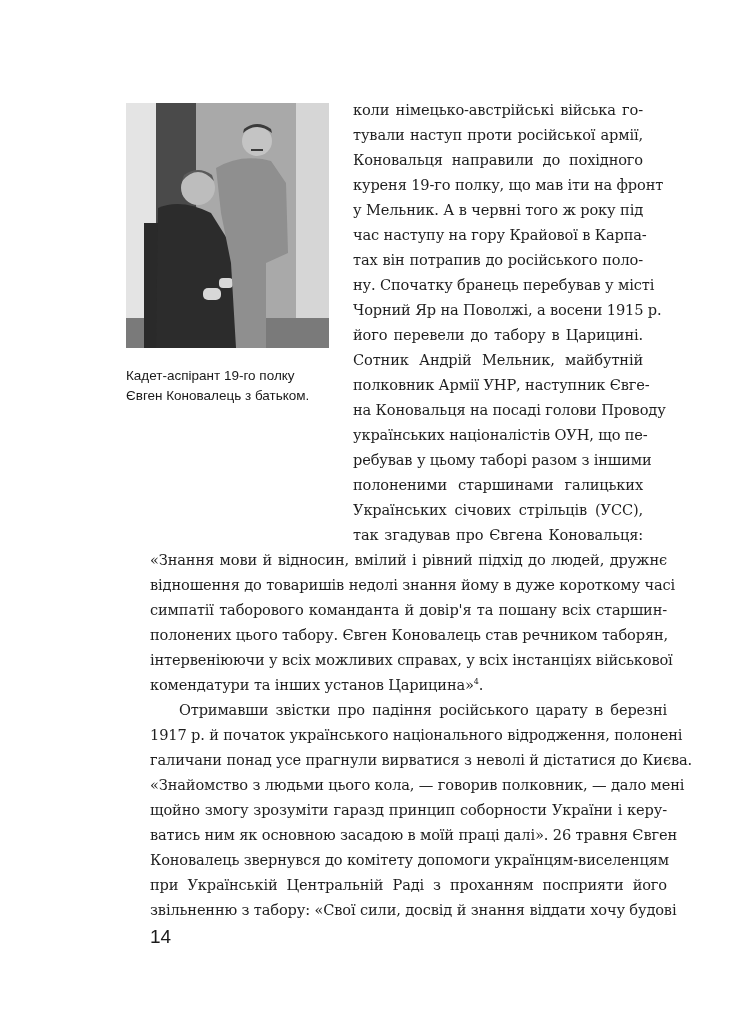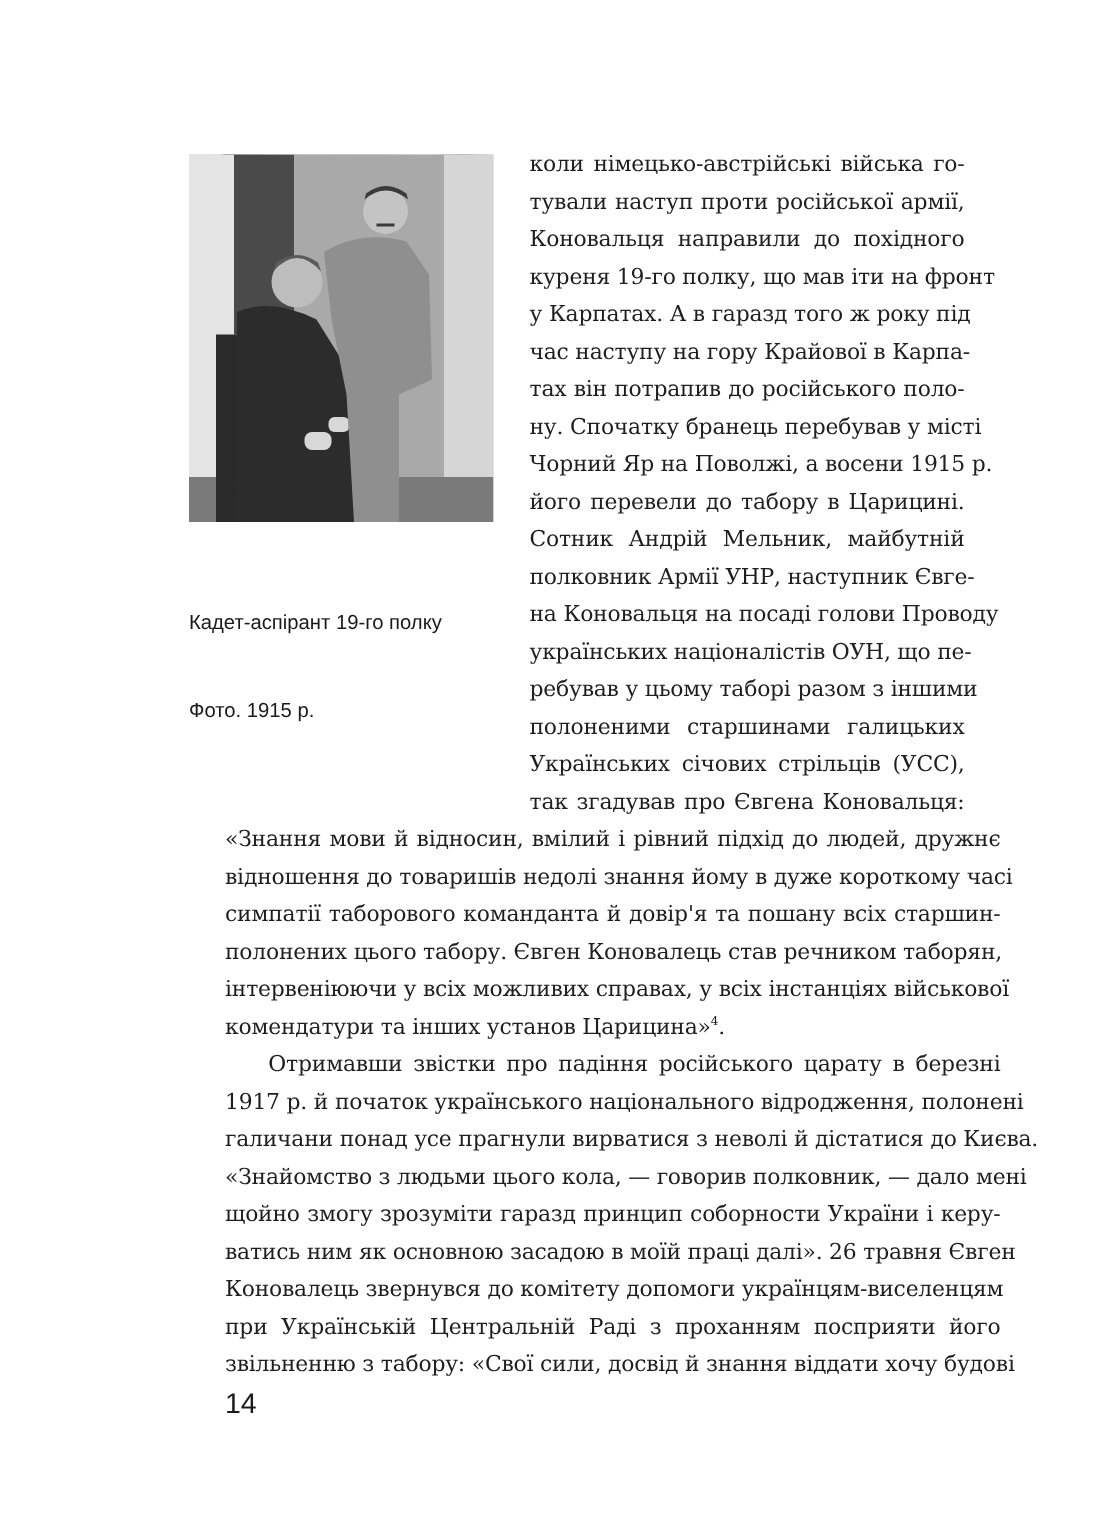--- a/index.html
+++ b/index.html
@@ -8,21 +8,21 @@
   .photo {
     position: absolute; left: 126px; top: 103px; width: 203px; height: 245px;
     background: linear-gradient(90deg, #d9d9d9 0%, #c8c8c8 10%, #3a3a3a 12%, #5a5a5a 25%, #9a9a9a 40%, #8a8a8a 60%, #b5b5b5 78%, #6b6b6b 90%, #cfcfcf 100%);
     overflow: hidden;
   }
   .photo svg { position: absolute; left: 0; top: 0; width: 100%; height: 100%; }
   .caption {
     position: absolute; left: 126px; top: 366px; width: 220px;
     font-family: "Liberation Sans", sans-serif; font-size: 13.5px; line-height: 19.5px; color: #1a1a1a;
   }
-  .caption div { white-space: nowrap; margin-top: 39px; }
+  .caption div { white-space: nowrap; }
   .body-text {
     font-family: "DejaVu Serif", serif; font-size: 14.6px; color: #1e1e1e; letter-spacing: -0.15px;
   }
   .line { position: absolute; white-space: nowrap; height: 25px; line-height: 25px; }
   .right-col .line { left: 353px; width: 290px; }
   .full .line { left: 126px; width: 517px; margin-left: 24px; }
   .justify { text-align: justify; text-align-last: justify; }
   .last { text-align: right; text-align-last: left; }
   .page-number {
     position: absolute; left: 150px; top: 926px;
@@ -54,29 +54,29 @@
 
       <path d="M90 65 Q115 50 145 58 L160 80 L162 150 L140 160 L140 245 L110 245 L105 160 L95 110 Z" fill="#8f8f8f"></path>
       <circle cx="131" cy="38" r="15" fill="#c4c4c4"></circle>
       <path d="M117 30 Q131 18 146 30 L145 26 Q131 16 118 26 Z" fill="#3a3a3a"></path>
       <rect x="125" y="46" width="12" height="2" fill="#3a3a3a"></rect>
     </svg>
   </div>
 
   <div class="caption">
     <div>Кадет-аспірант 19-го полку</div>
-    <div>Фото. 1915 р.</div>
+    <div>Євген Коновалець з батьком.</div>
   </div>
 
   <div class="body-text right-col">
     <div class="line justify" style="top:97px">коли німецько-австрійські війська го-</div>
     <div class="line justify" style="top:122px">тували наступ проти російської армії,</div>
     <div class="line justify" style="top:147px">Коновальця направили до похідного</div>
     <div class="line justify" style="top:172px">куреня 19-го полку, що мав іти на фронт</div>
-    <div class="line justify" style="top:197px">у Карпатах. А в гаразд того ж року під</div>
+    <div class="line justify" style="top:197px">у Мельник. А в червні того ж року під</div>
     <div class="line justify" style="top:222px">час наступу на гору Крайової в Карпа-</div>
     <div class="line justify" style="top:247px">тах він потрапив до російського поло-</div>
     <div class="line justify" style="top:272px">ну. Спочатку бранець перебував у місті</div>
     <div class="line justify" style="top:297px">Чорний Яр на Поволжі, а восени 1915 р.</div>
     <div class="line justify" style="top:322px">його перевели до табору в Царицині.</div>
     <div class="line justify" style="top:347px">Сотник Андрій Мельник, майбутній</div>
     <div class="line justify" style="top:372px">полковник Армії УНР, наступник Євге-</div>
     <div class="line justify" style="top:397px">на Коновальця на посаді голови Проводу</div>
     <div class="line justify" style="top:422px">українських націоналістів ОУН, що пе-</div>
     <div class="line justify" style="top:447px">ребував у цьому таборі разом з іншими</div>

